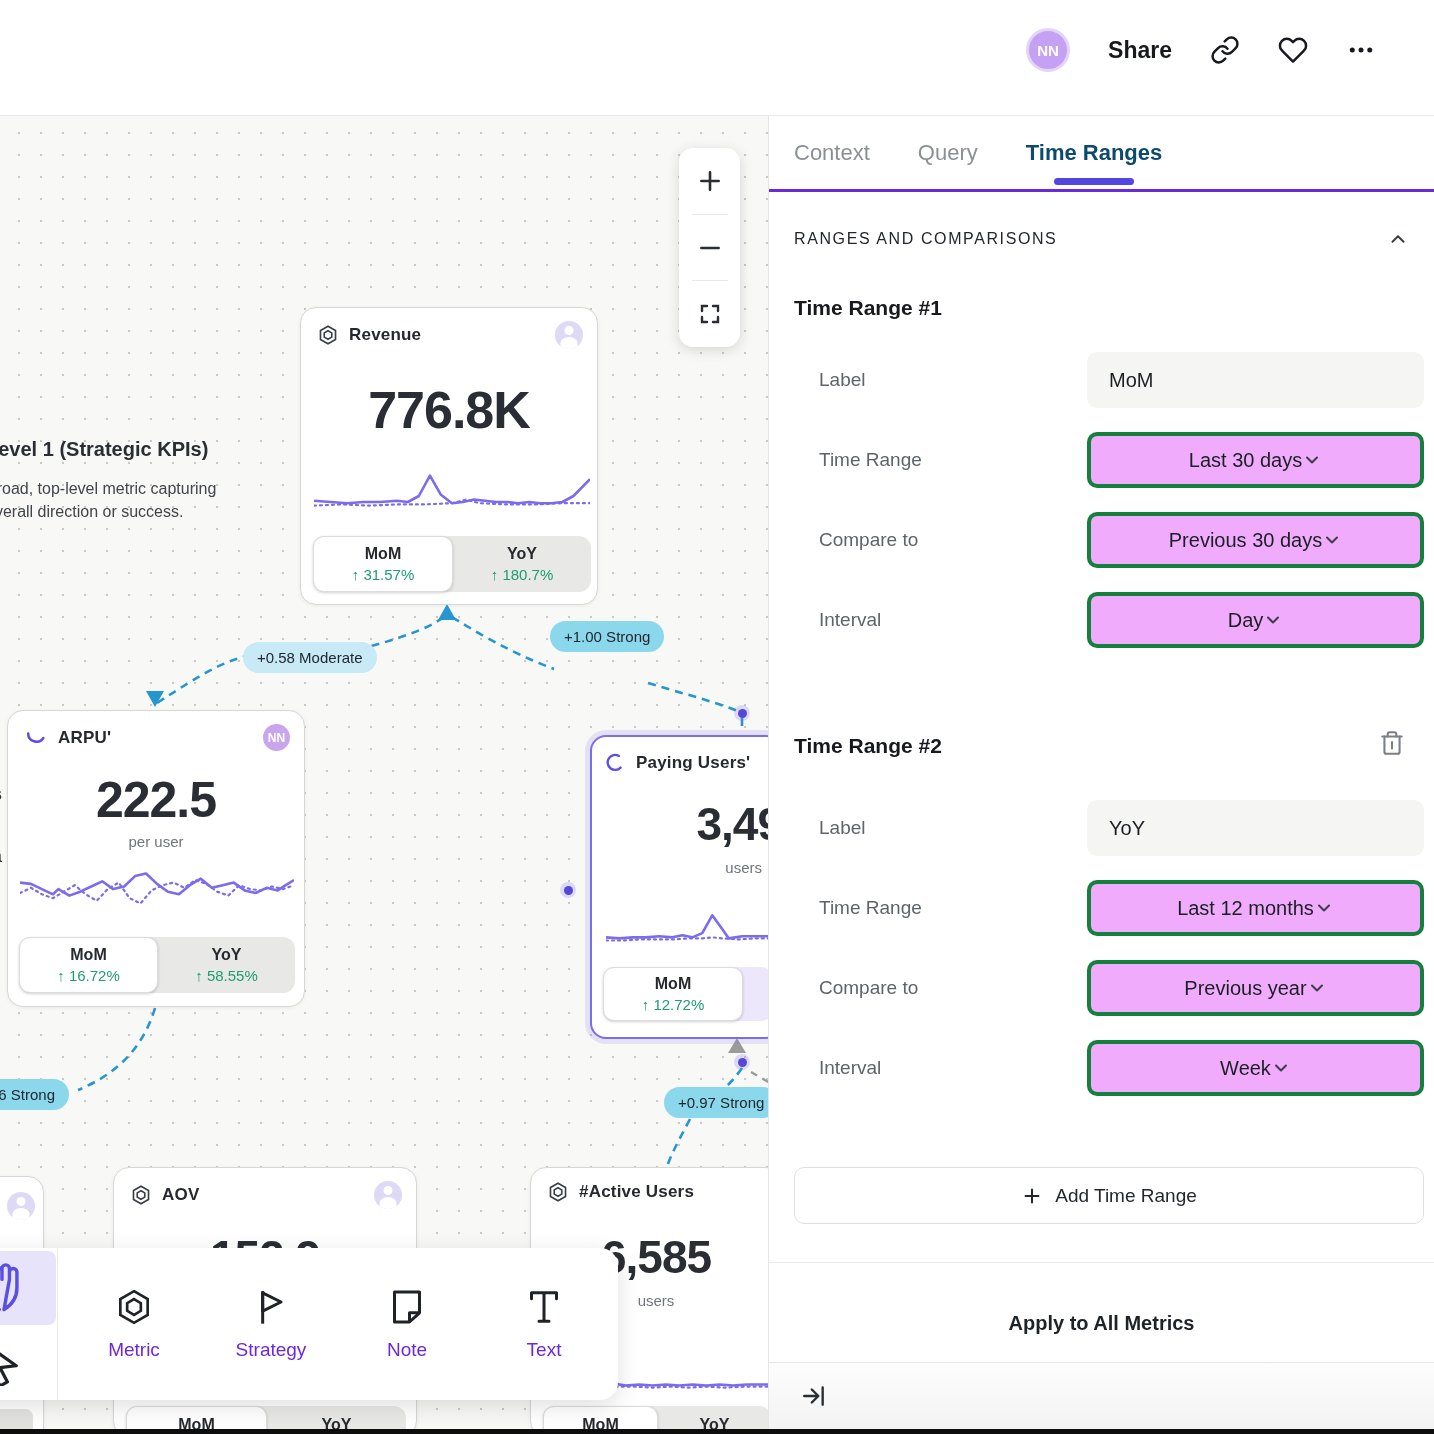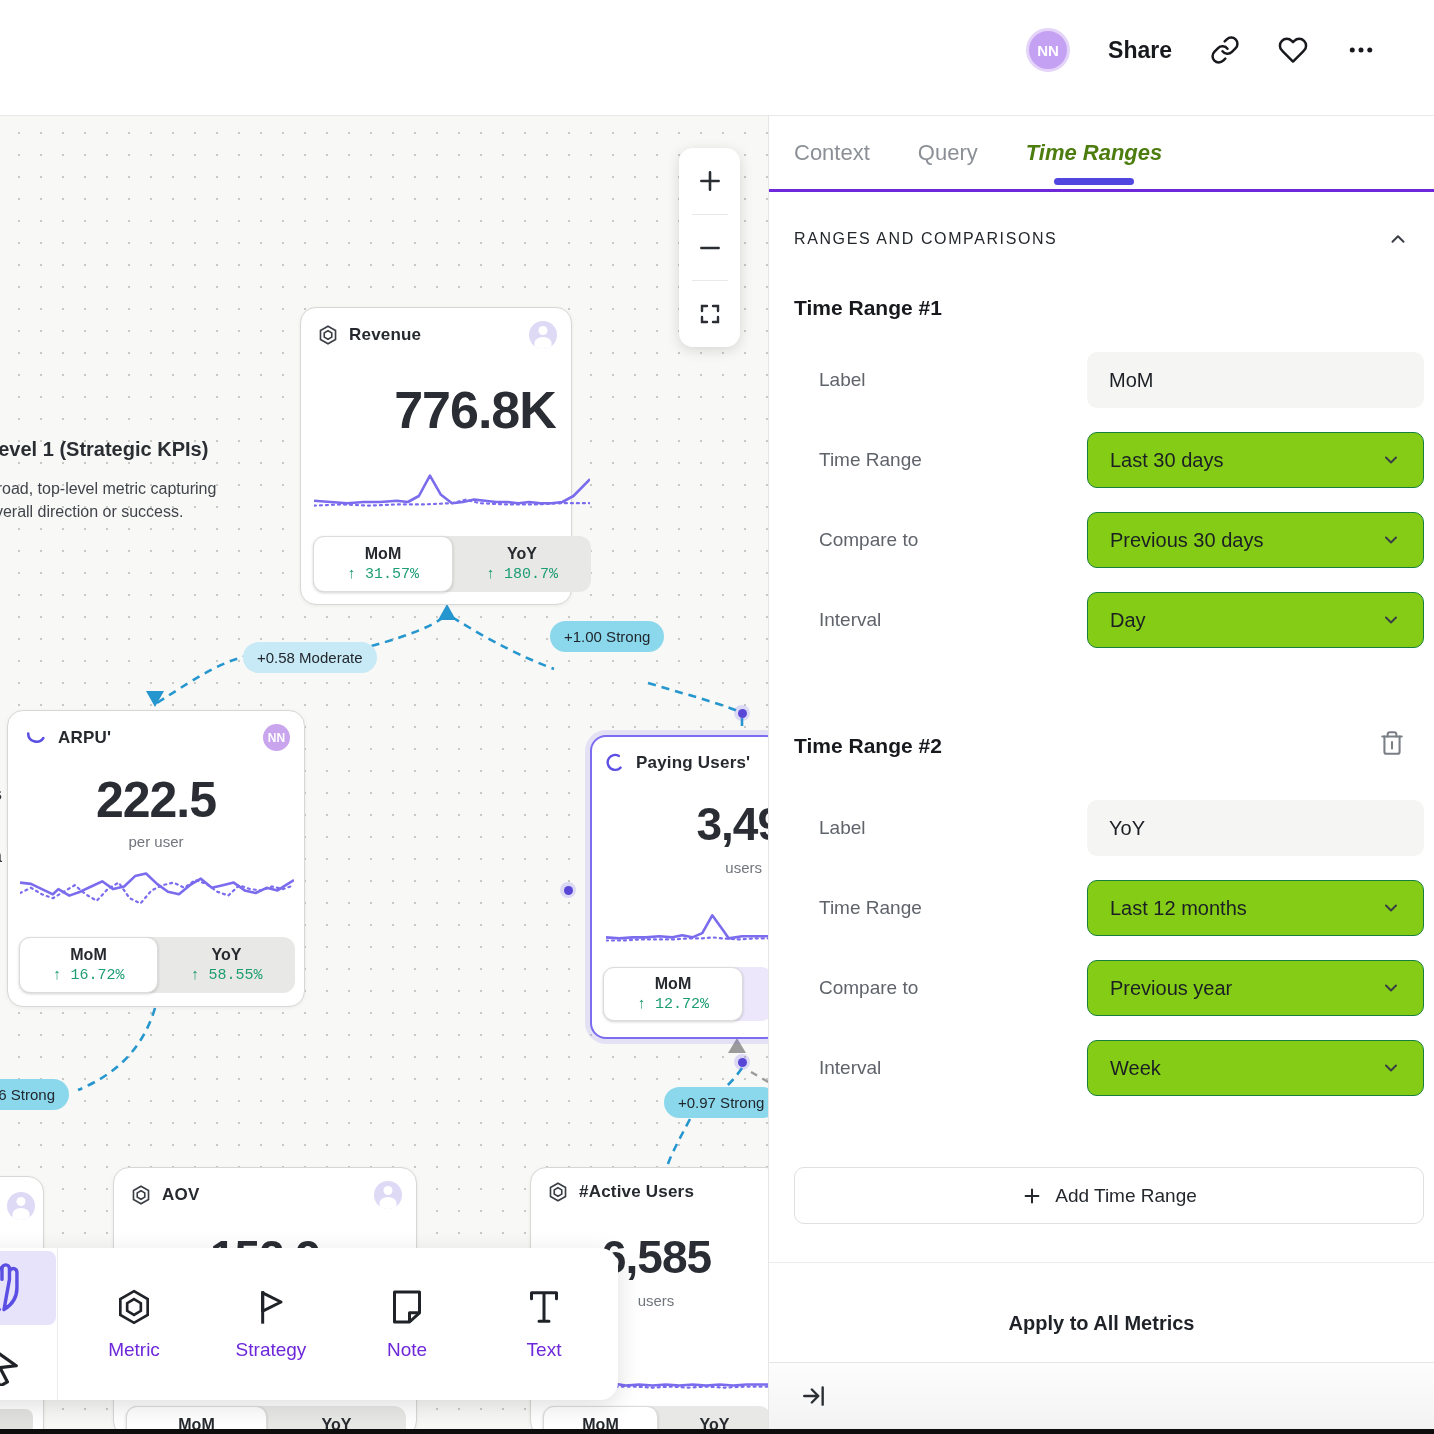--- a/index.html
+++ b/index.html
@@ -24,35 +24,35 @@
   .hdr-icon { width:30px; height:30px; display:block; }
 
   
   #panel { position:absolute; left:768px; top:116px; width:666px; height:1313px;
     background:#fff; border-left:1px solid #E5E5E5; z-index:40; }
   .tabs { position:absolute; left:0; top:0; width:100%; height:76px;
     border-bottom:3px solid #6d28d9; display:flex; align-items:center;
     padding-left:25px; gap:48px; }
   .tab { font-size:22px; color:#8B9096; cursor:pointer; position:relative; height:100%;
     display:flex; align-items:center; }
-  .tab.active { color:#4d7c0f; font-weight:600;font-style:italic; }
+  .tab.active { color:#0c4a6e; font-weight:600; }
   .tab.active::after { content:""; position:absolute; left:50%; transform:translateX(-50%);
     bottom:4px; width:80px; height:7px; border-radius:4px; background:#5246E0; }
 
   .section-row { position:absolute; left:25px; right:25px; top:112px; display:flex;
     align-items:center; justify-content:space-between; }
   .section-title { font-size:16px; font-weight:normal; letter-spacing:1.6px; color:#23272C; }
 
   .tr-title { font-size:21px; font-weight:bold; color:#17191D; }
   .field-row { position:absolute; left:50px; display:flex; align-items:center; }
   .field-label { width:268px; font-size:19px; color:#5F646B; }
   .control { width:337px; height:56px; border-radius:10px; display:flex; align-items:center;
     padding:0 22px; font-size:20px; color:#1B1F24; }
   .control.input { background:#F5F5F4; }
-  .control.select { background:#84cc16; border:1px solid #15803d; justify-content:space-between; cursor:pointer; }
+  .control.select { background:#f0abfc; border:4px solid #15803d; justify-content:center; cursor:pointer; }
   .chev { width:20px; height:20px; }
 
   .add-btn { position:absolute; left:25px; width:630px; height:57px; border:1px solid #E0E0E0;
     border-radius:10px; background:#fff; display:flex; align-items:center; justify-content:center;
     gap:12px; font-size:19px; color:#24282D; cursor:pointer; }
   .divider { position:absolute; left:0; width:100%; height:1px; background:#ECECEC; }
   .apply-btn { position:absolute; left:0; width:100%; text-align:center; font-size:20px;
     font-weight:600; color:#1F2328; cursor:pointer; }
   .panel-bottom { position:absolute; left:0; bottom:0; width:100%; height:67px;
     background:linear-gradient(#FDFDFD,#F3F3F3); border-top:1px solid #E6E6E6;
@@ -69,21 +69,21 @@
   .unit { position:absolute; width:100%; text-align:center; font-size:15px; color:#70757C; }
   .spark { position:absolute; }
   .spark polyline { fill:none; stroke:#7B6CEE; vector-effect:non-scaling-stroke; }
   .spark .solid { stroke-width:2.6px; stroke-linejoin:round; }
   .spark .dotted { stroke-width:2.2px; stroke-dasharray:2 4; stroke-linecap:round; }
   .toggle { position:absolute; background:#E8E8E6; border-radius:12px; display:flex; }
   .seg { flex:1; display:flex; flex-direction:column; align-items:center; justify-content:center; cursor:pointer; }
   .seg.sel { background:#fff; border:1px solid #DCDCDC; border-radius:11px;
     box-shadow:0 1px 3px rgba(0,0,0,.18); }
   .seg-label { font-size:16px; font-weight:bold; color:#26292E; }
-  .seg-delta { font-family:Liberation Mono, monospace; font-size:15px; color:#1D9D74; margin-top:3px; }
+  .seg-delta { font-family:Liberation Sans, sans-serif; font-size:15px; color:#1D9D74; margin-top:3px; }
   .avatar-icon { width:28px; height:28px; border-radius:50%; background:#DEDAF6; position:relative; overflow:hidden; margin-left:auto; }
   .avatar-icon::before { content:""; position:absolute; left:50%; top:5px; transform:translateX(-50%);
     width:9px; height:9px; border-radius:50%; background:#fff; }
   .avatar-icon::after { content:""; position:absolute; left:50%; top:16px; transform:translateX(-50%);
     width:17px; height:12px; border-radius:50% 50% 0 0; background:#fff; }
   .nn-badge { width:27px; height:27px; border-radius:50%; background:#C9A5EE; color:#fff;
     font-size:12px; font-weight:bold; display:flex; align-items:center; justify-content:center; margin-left:auto; }
 
   
   .chip { position:absolute; height:31px; border-radius:16px; display:flex; align-items:center;
@@ -151,21 +151,21 @@
   </svg>
 
   <span class="clip-letter" style="top:784px;font-weight:bold;">s</span>
   <span class="clip-letter" style="top:846px;">a</span>
 
   <div class="level1">
     <h3>Level 1 (Strategic KPIs)</h3>
     <p>Broad, top-level metric capturing overall direction or success.</p>
   </div>
 
-  <div class="card" style="left:300px;top:307px;width:272px;height:298px;padding-left:39px;">
+  <div class="card" style="left:300px;top:307px;width:298px;height:298px;">
     <div class="card-head">
       <svg class="icon" width="22" height="22" viewBox="0 0 24 24">
         <g fill="none" stroke="#3A3F45" stroke-width="1.8">
           <polygon points="12,2.5 20.2,7.2 20.2,16.8 12,21.5 3.8,16.8 3.8,7.2"></polygon>
           <polygon points="12,7.3 16.1,9.7 16.1,14.3 12,16.7 7.9,14.3 7.9,9.7"></polygon>
         </g>
       </svg>
       <span class="card-title">Revenue</span>
       <span class="avatar-icon"></span>
     </div>

